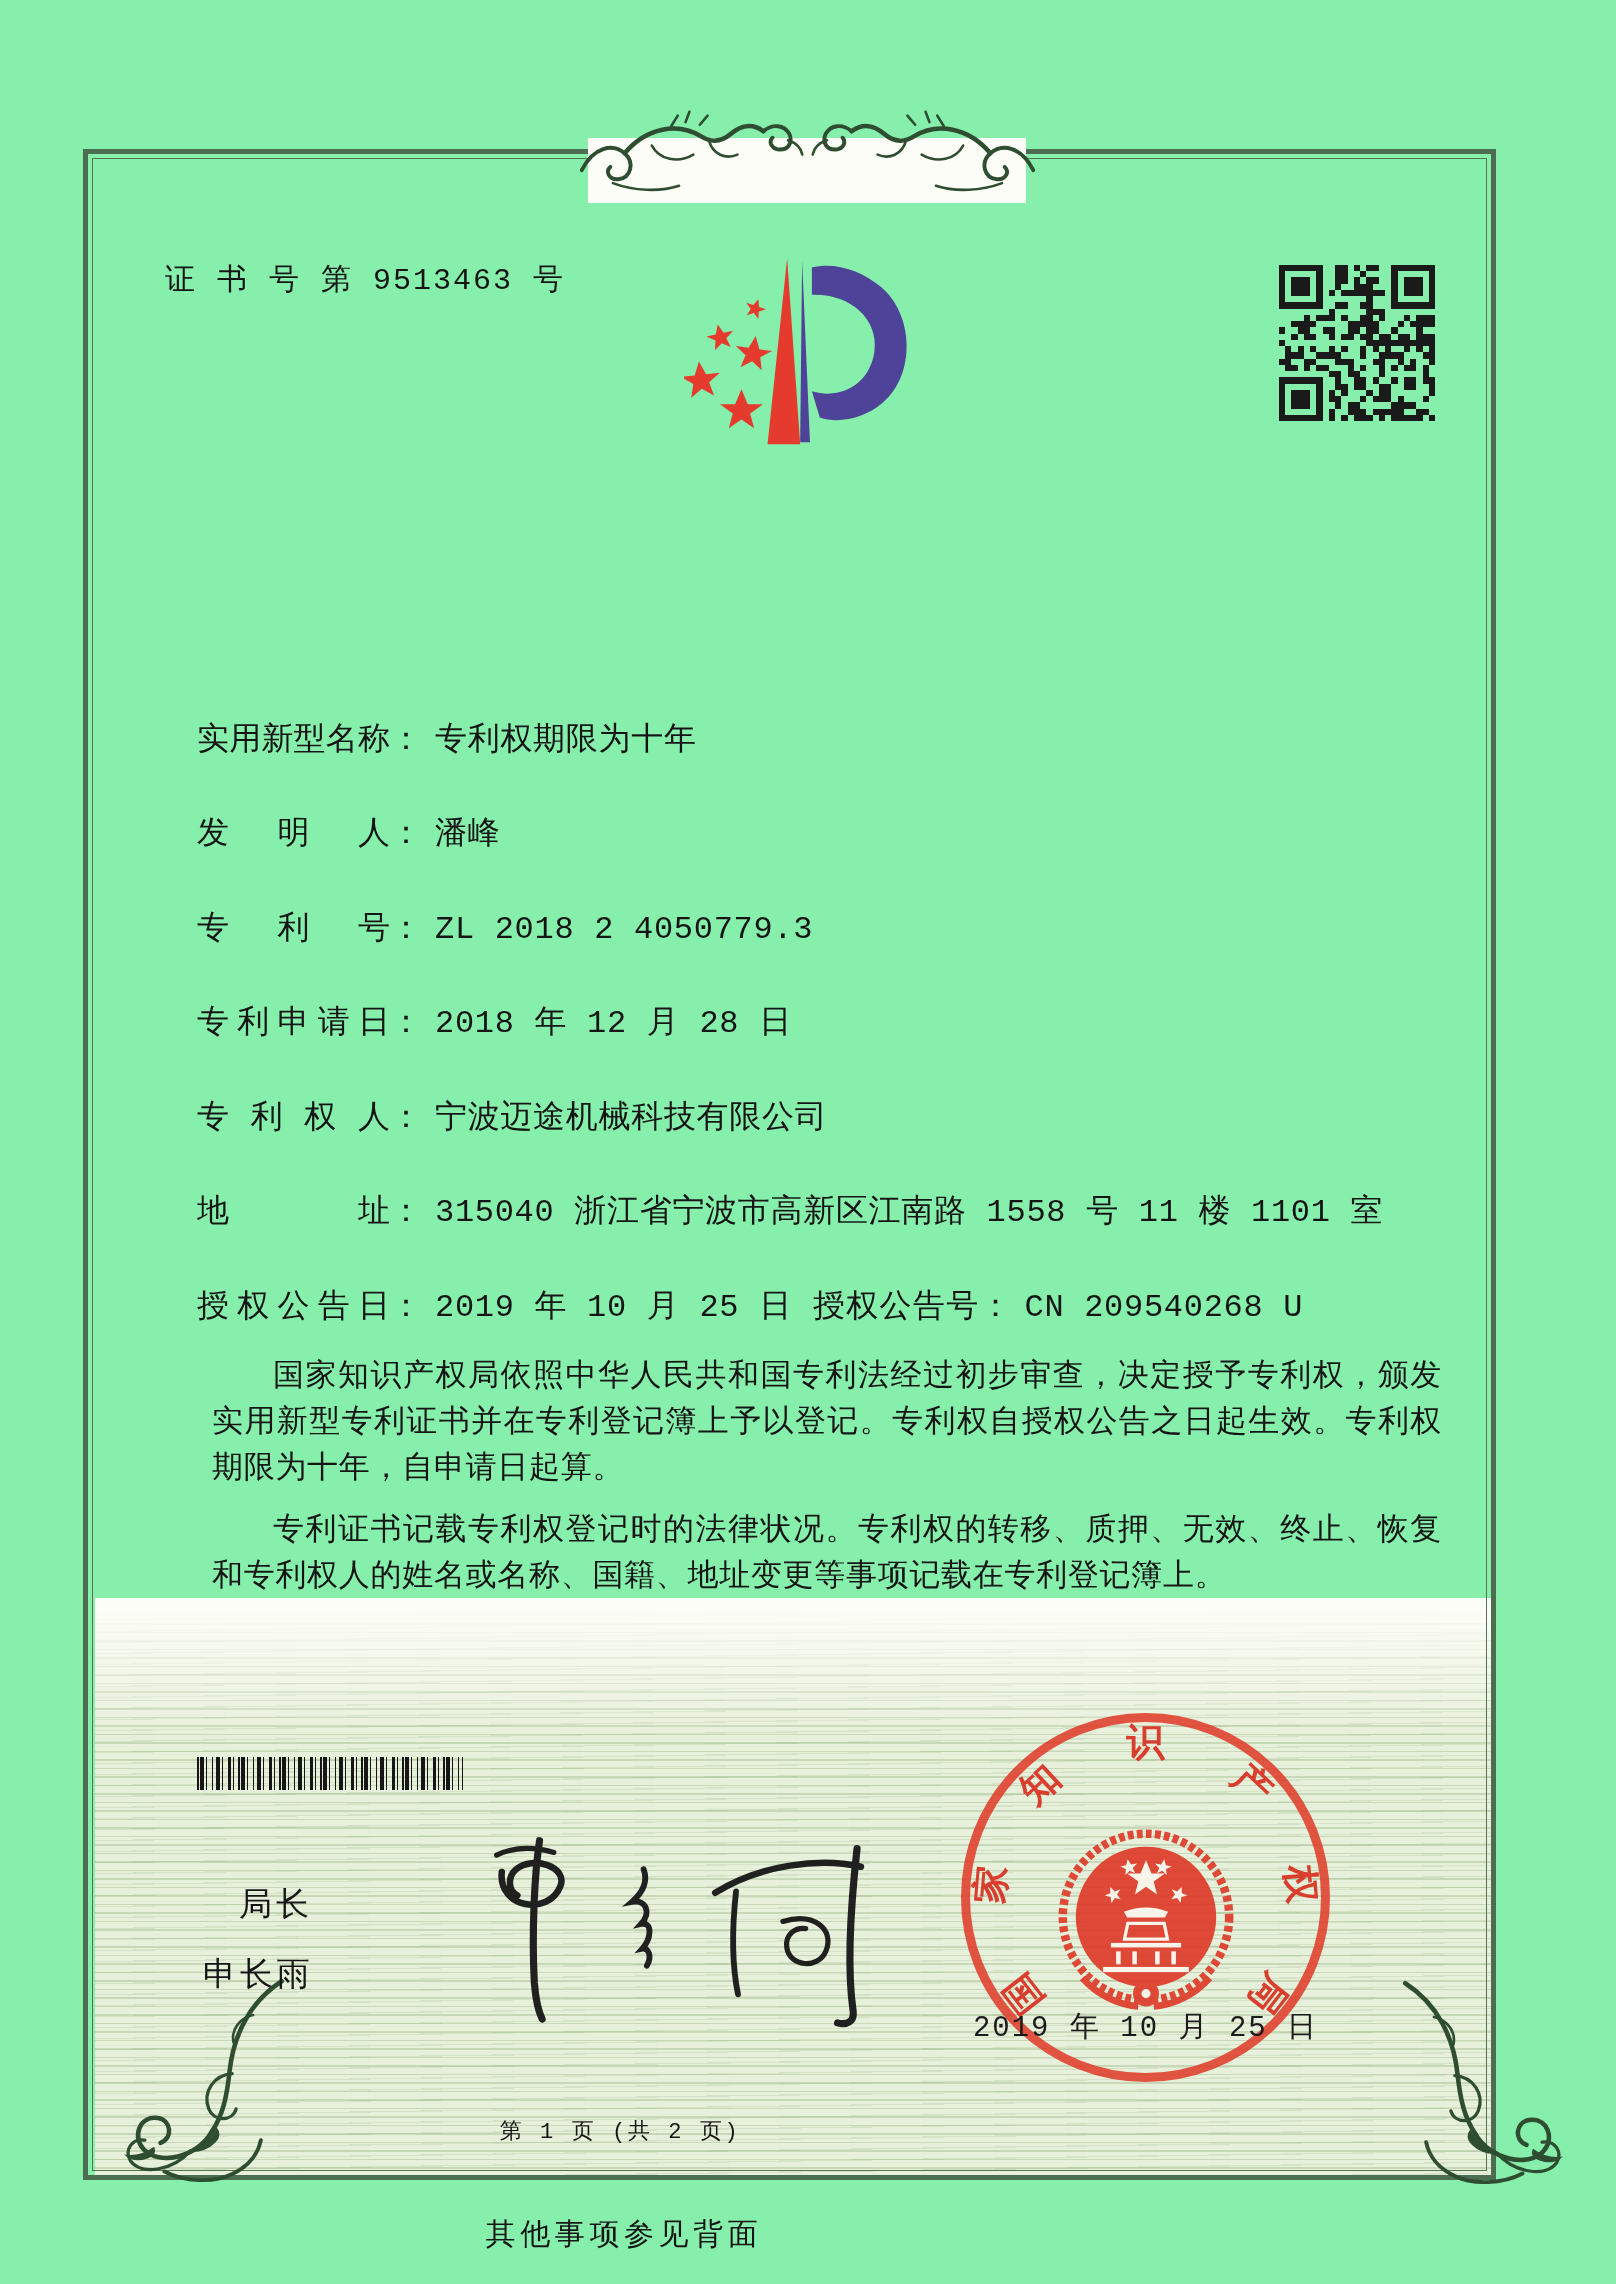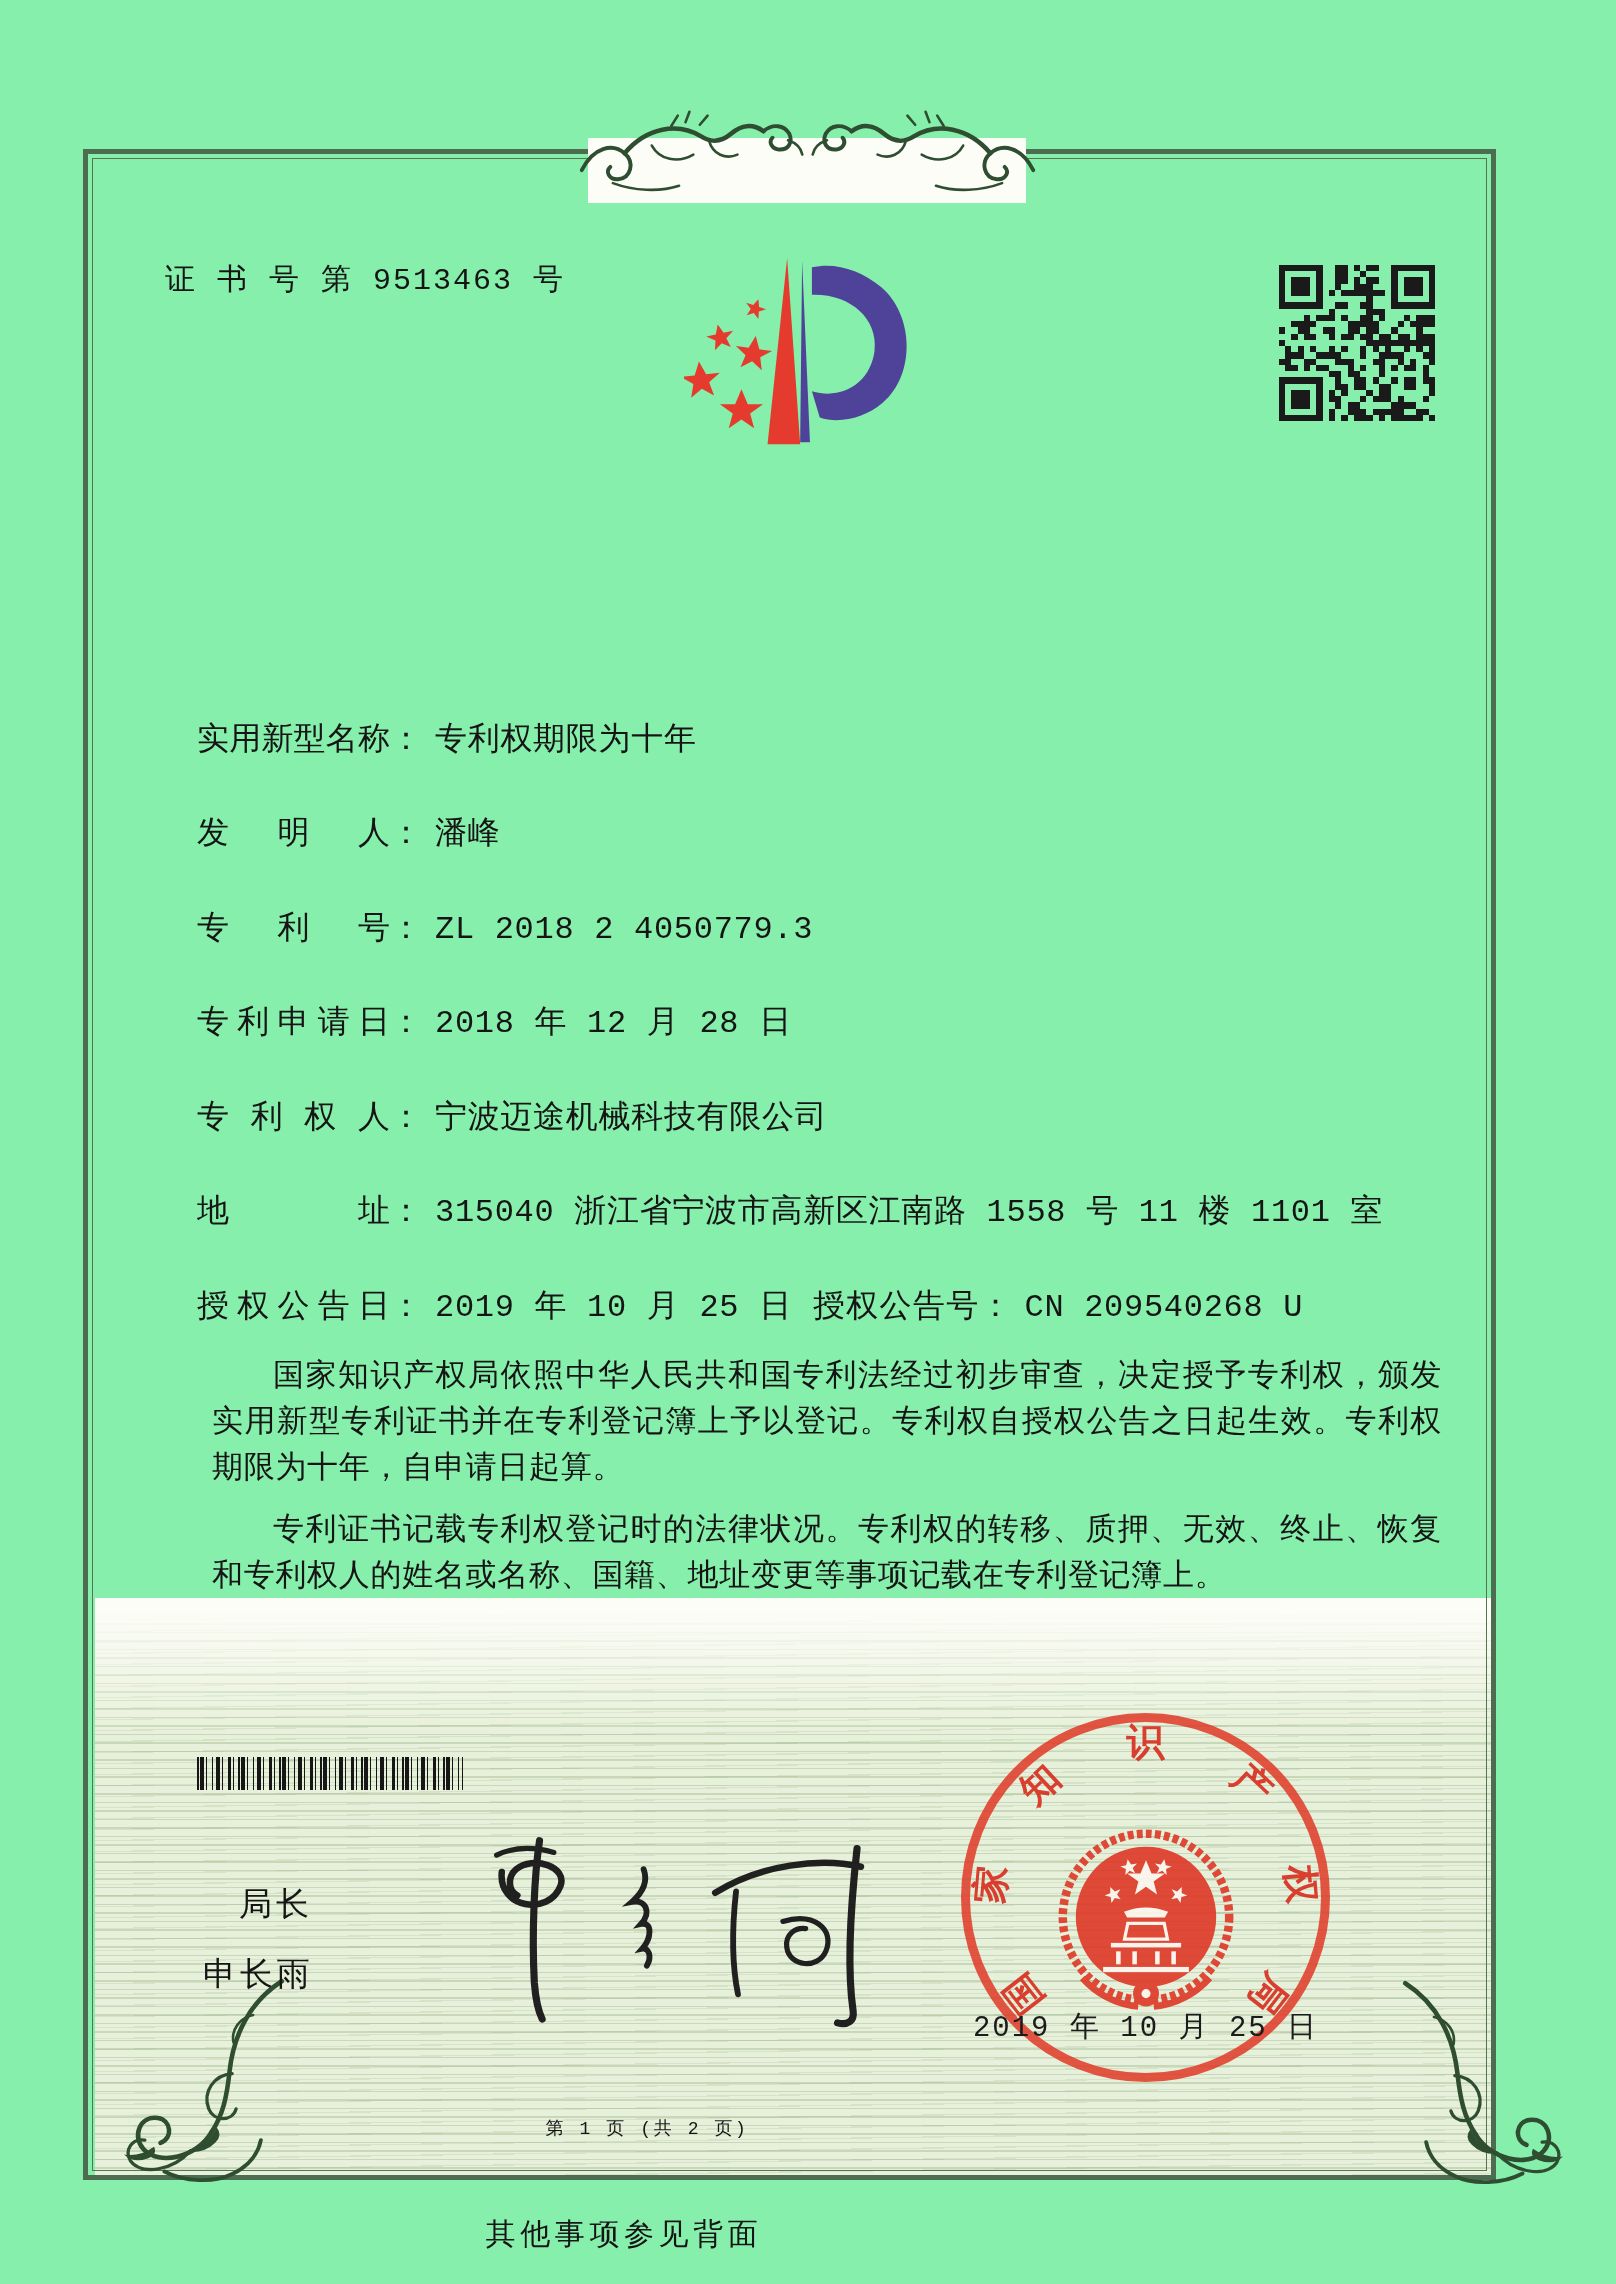--- a/index.html
+++ b/index.html
@@ -85,22 +85,22 @@
     text-align:center;line-height:44px;
     transform:rotate(var(--a)) translateY(-153px);
   }
   .emblem{position:absolute;left:50%;top:50%;transform:translate(-50%,-50%) translateY(25.4px);opacity:.9;}
   .seal-date{
     position:absolute;left:961px;top:2007px;width:369px;text-align:center;
     font-size:29px;letter-spacing:2px;color:#1b1b1b;white-space:nowrap;
   }
   
   .page-info{
-    position:absolute;left:647px;top:2116px;transform:translateX(-50%);
-    font-size:18px;letter-spacing:2.6px;white-space:nowrap;
+    position:absolute;left:620px;top:2116px;transform:translateX(-50%);
+    font-size:22px;letter-spacing:2.6px;white-space:nowrap;
   }
   .back-note{
     position:absolute;left:624px;top:2214px;transform:translateX(-50%);
     font-size:30px;letter-spacing:4.6px;white-space:nowrap;
   }
 </style>
 </head>
 <body>
 
 <div id="page">

